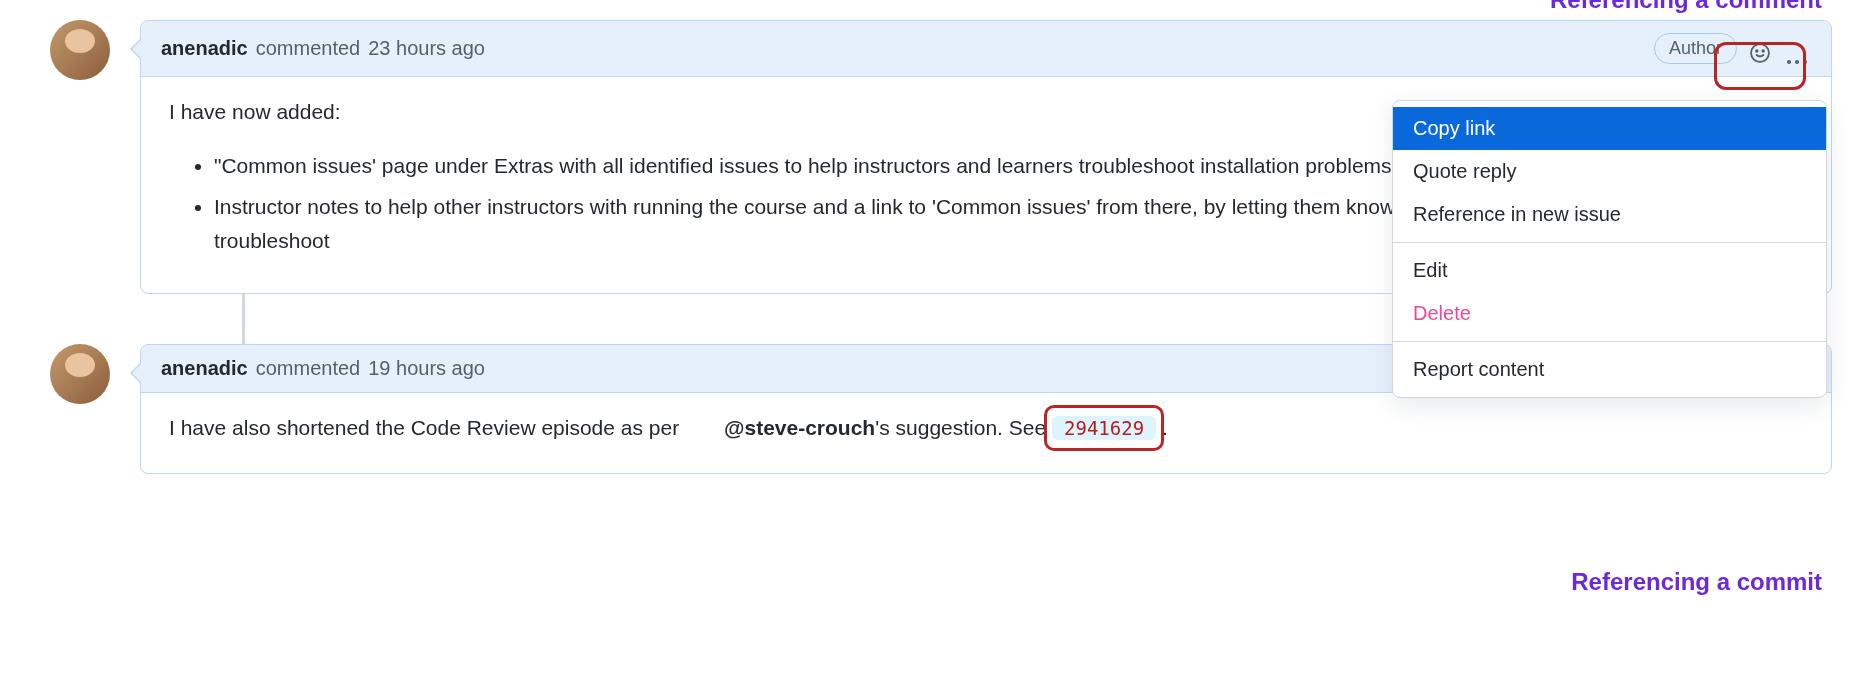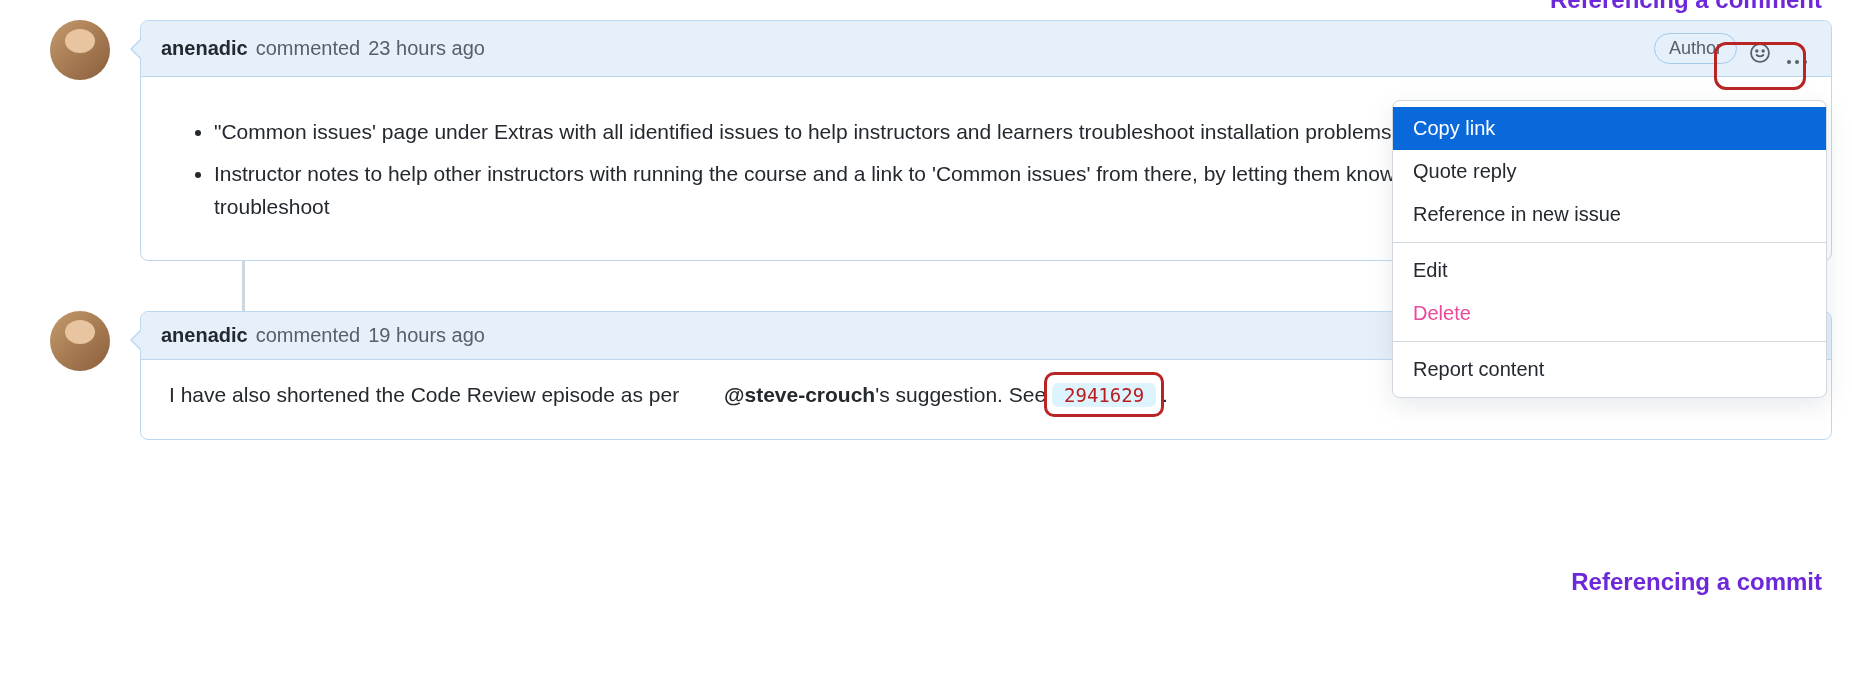--- a/index.html
+++ b/index.html
@@ -254,20 +254,21 @@
             </svg>
           </span>
           <span class="kebab-dots">
             <span></span>
               <span></span>
               <span></span>
           </span>
         </div>
       </div>
       <div class="comment-body">
+        <p>I have now added:</p>
         <ul>
           <li>"Common issues' page under Extras with all identified issues to help instructors and learners troubleshoot installation problems at the workshop</li>
           <li>Instructor notes to help other instructors with running the course and a link to 'Common issues' from there, by letting them know what might go wrong and how to troubleshoot</li>
         </ul>
       </div>
     </div>
   </div>
 
   <div class="comment-block" style="margin-bottom:0;">
     <div class="avatar"></div>

